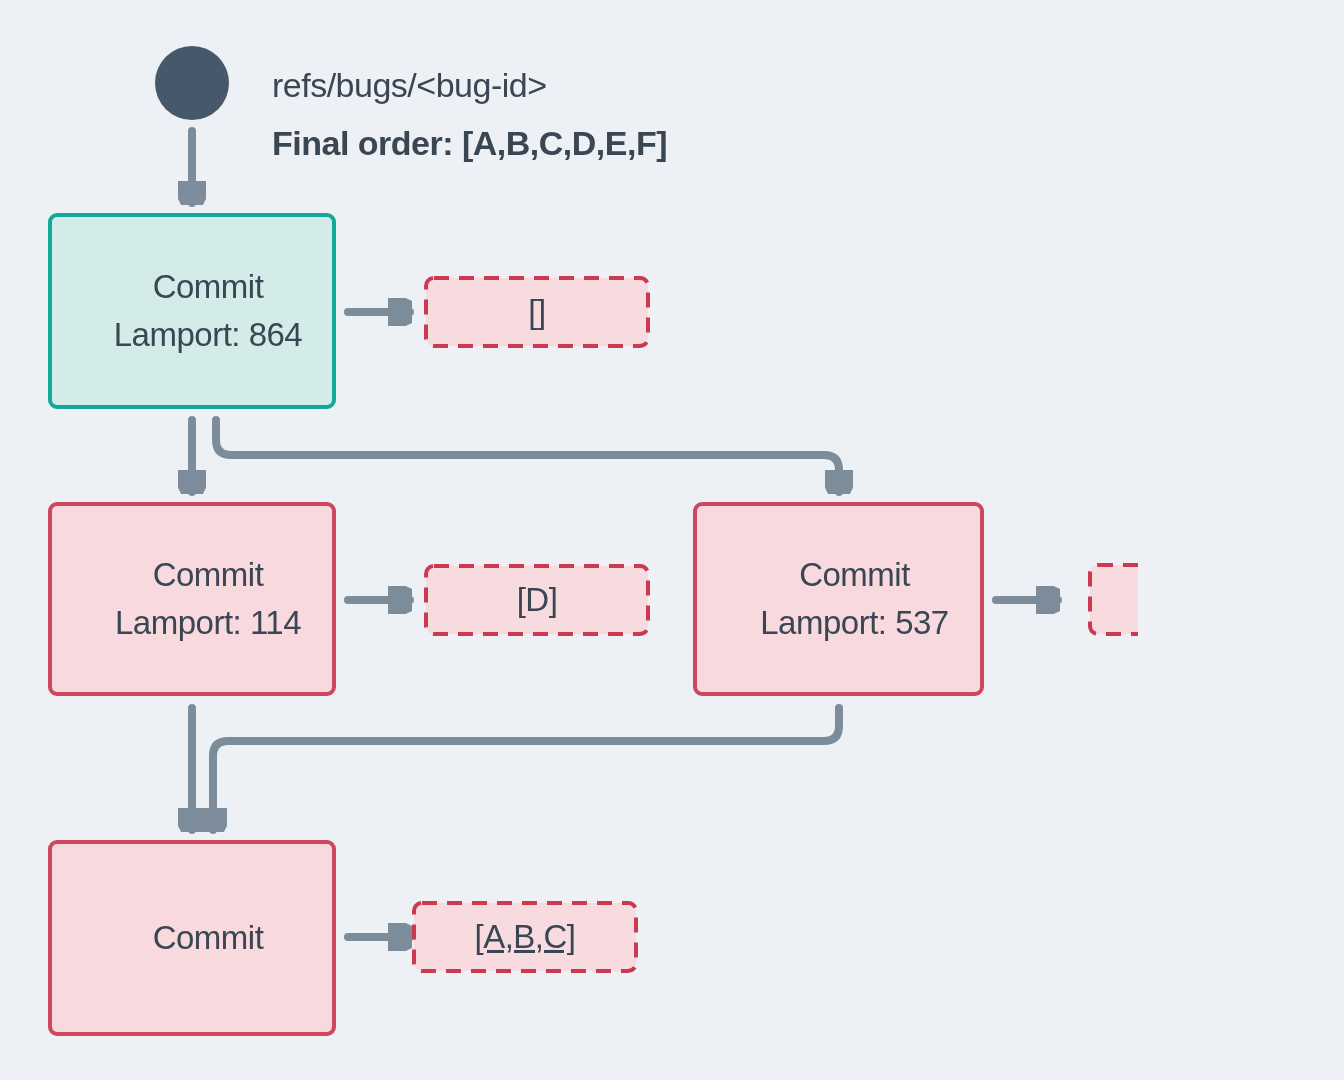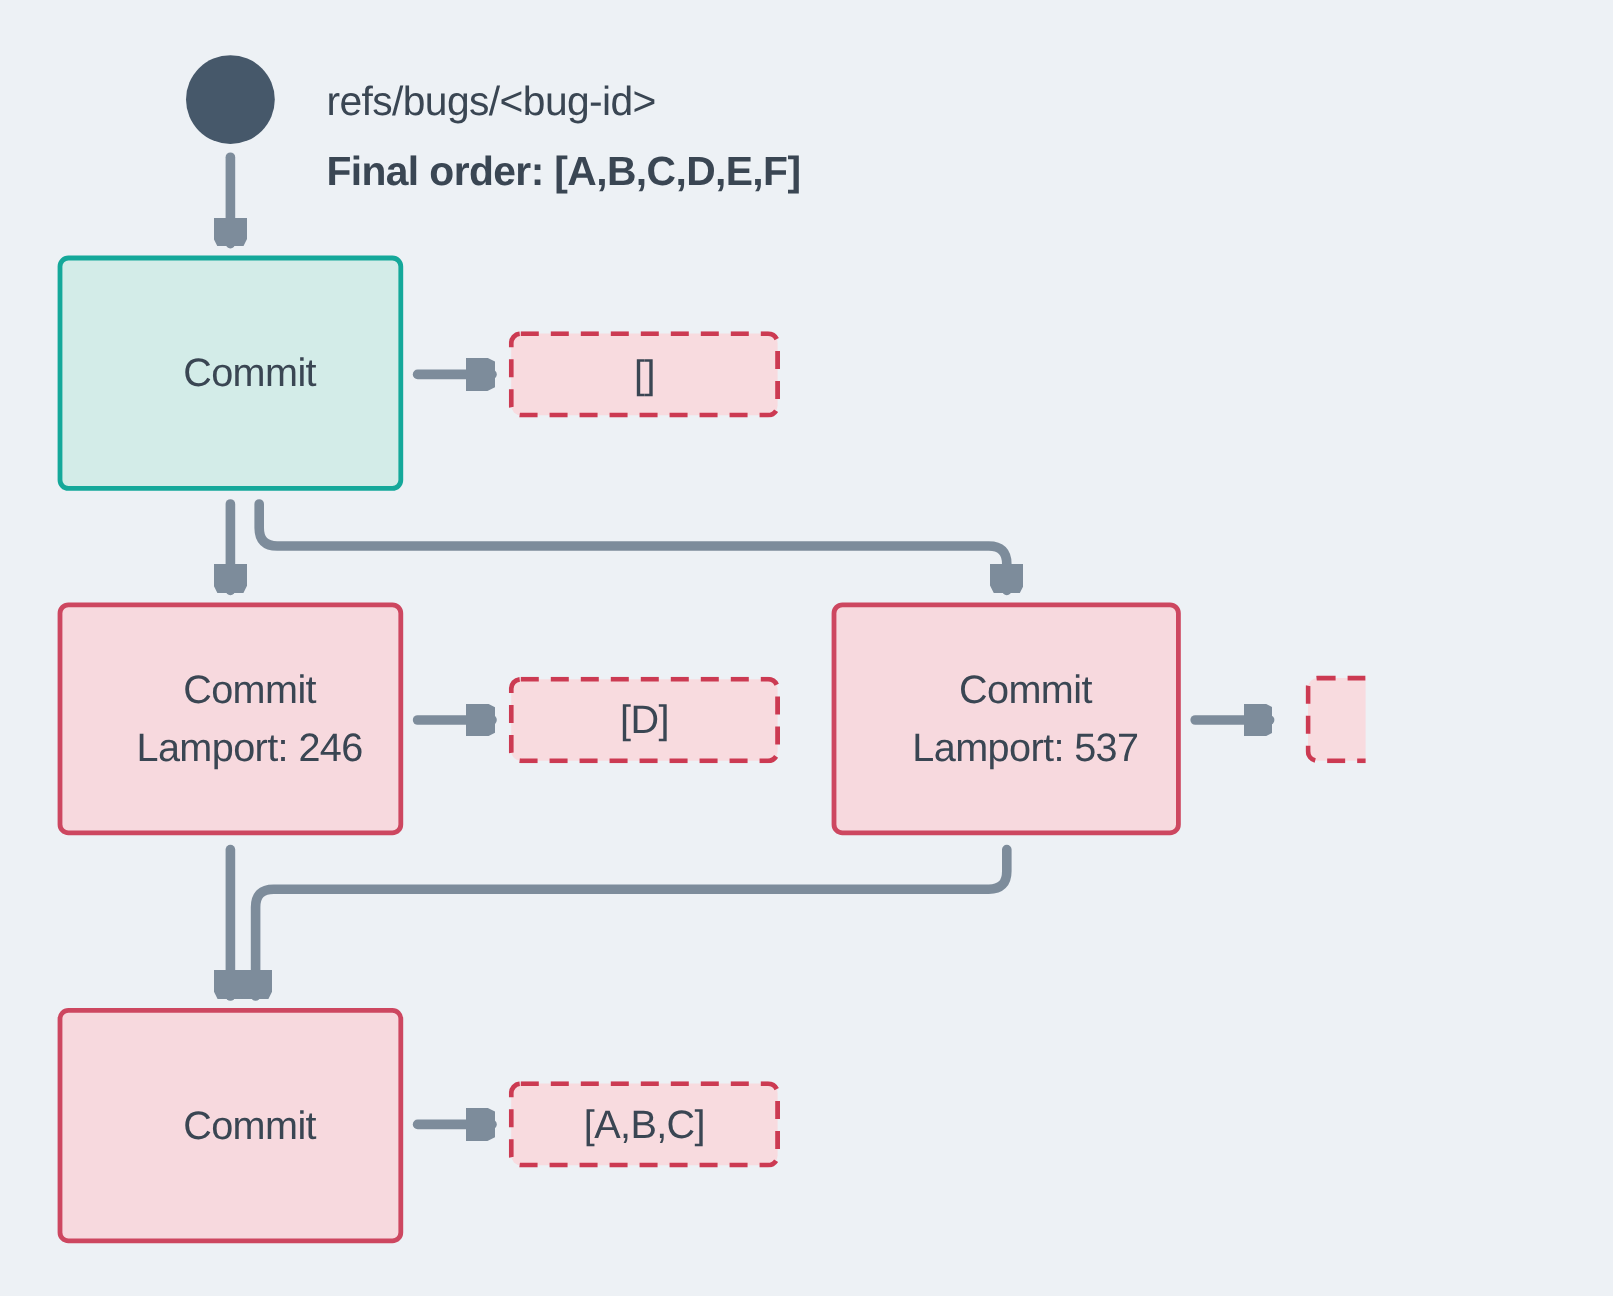--- a/index.html
+++ b/index.html
@@ -128,25 +128,26 @@
     <path d="M839 708 L839 726 Q839 741 824 741 L228 741 Q213 741 213 756 L213 830" marker-end="url(#ah)"></path>
     <path d="M348 937 L410 937" marker-end="url(#ah)"></path>
   </svg>
 
   <div class="start-circle"></div>
   <div class="ref-label">refs/bugs/&lt;bug-id&gt;</div>
   <div class="final-order">Final order: [A,B,C,D,E,F]</div>
 
   <div class="commit-box synced" style="left:48px;top:213px;width:288px;height:196px;">
     <div>Commit</div>
+    <div>Lamport: 864</div>
   </div>
 
   <div class="commit-box unsynced" style="left:48px;top:502px;width:288px;height:194px;">
     <div>Commit</div>
-    <div>Lamport: 246</div>
+    <div>Lamport: 114</div>
   </div>
 
   <div class="commit-box unsynced" style="left:693px;top:502px;width:291px;height:194px;">
     <div>Commit</div>
     <div>Lamport: 537</div>
   </div>
 
   <div class="commit-box unsynced" style="left:48px;top:840px;width:288px;height:196px;">
     <div>Commit</div>
   </div>
@@ -165,20 +166,20 @@
     <span class="payload-text">[D]</span>
   </div>
 
   <div class="payload" style="left:1088px;top:563px;width:230px;height:73px;text-align:right;">
     <svg class="dash-border" viewBox="0 0 230 73" preserveAspectRatio="none">
       <rect x="2" y="2" width="226" height="69" rx="8" fill="#f8dbdf" stroke="#cc3a52" stroke-width="4" stroke-dasharray="15 10"></rect>
     </svg>
     <span class="payload-text">[E,F]</span>
   </div>
 
-  <div class="payload" style="left:424px;top:901px;width:226px;height:72px;">
+  <div class="payload" style="left:412px;top:901px;width:226px;height:72px;text-decoration:underline;">
     <svg class="dash-border" viewBox="0 0 226 72" preserveAspectRatio="none">
       <rect x="2" y="2" width="222" height="68" rx="8" fill="#f8dbdf" stroke="#cc3a52" stroke-width="4" stroke-dasharray="15 10"></rect>
     </svg>
     <span class="payload-text">[A,B,C]</span>
   </div>
 
 </div>
 
 </body></html>

